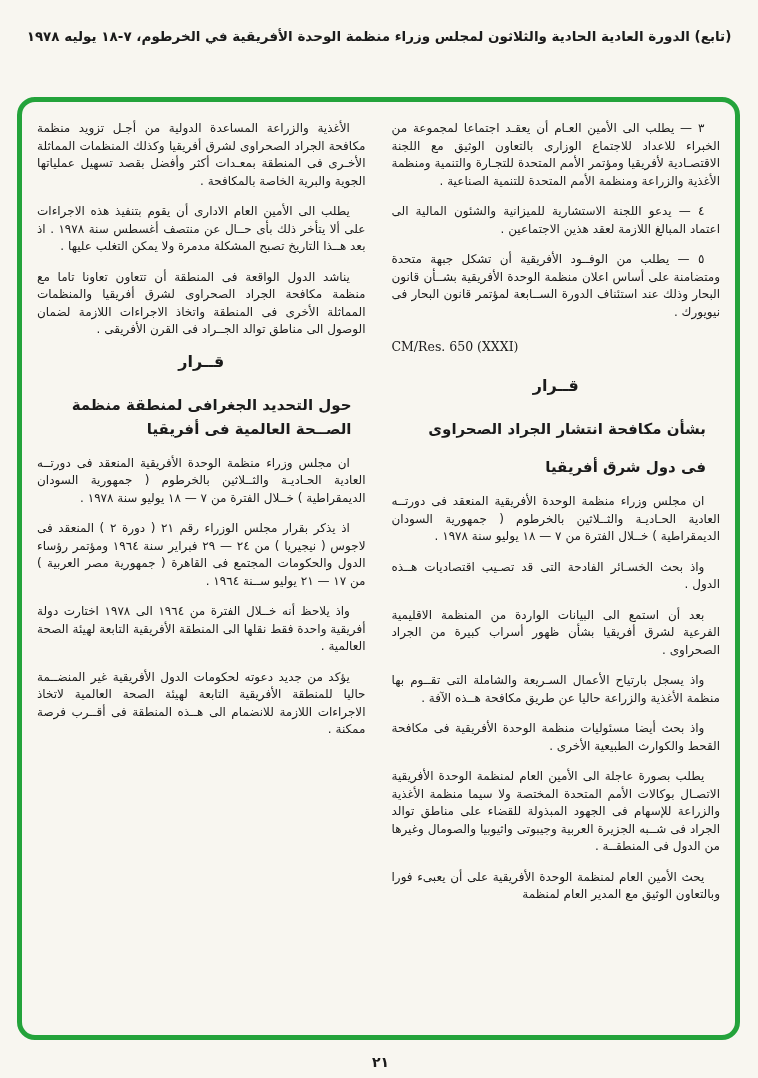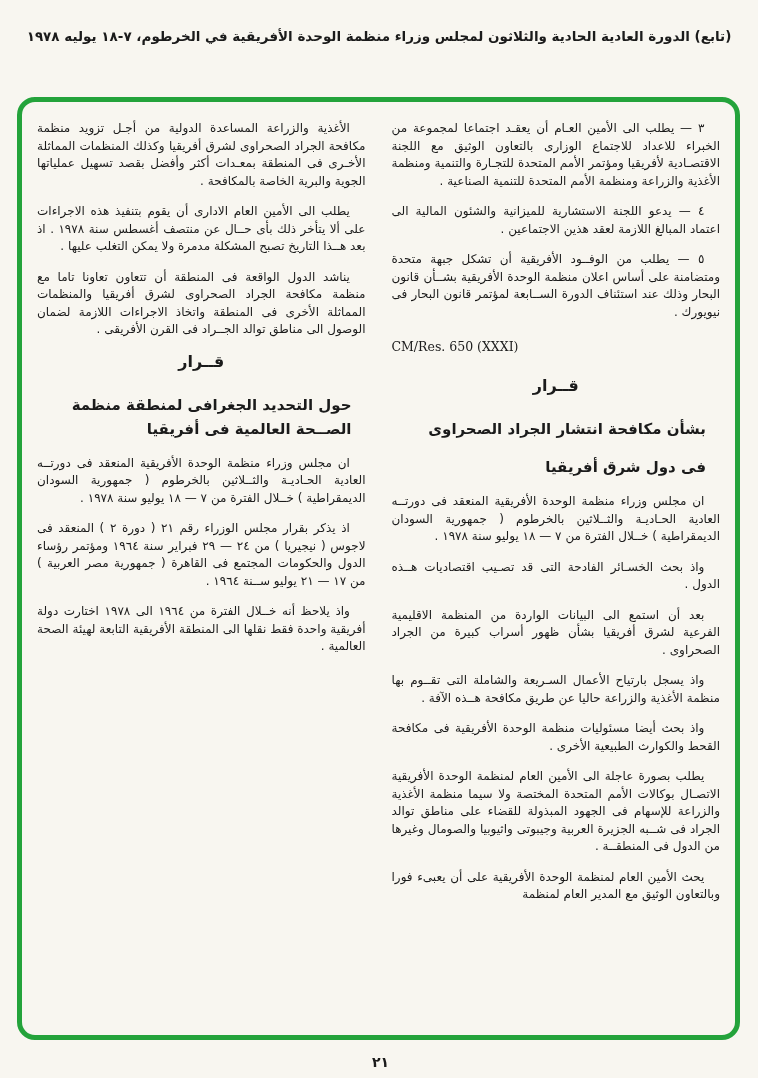--- a/index.html
+++ b/index.html
@@ -63,20 +63,21 @@
 
       <div class="col">
         <p class="para">الأغذية والزراعة المساعدة الدولية من أجـل تزويد منظمة مكافحة الجراد الصحراوى لشرق أفريقيا وكذلك المنظمات المماثلة الأخـرى فى المنطقة بمعـدات أكثر وأفضل بقصد تسهيل عملياتها الجوية والبرية الخاصة بالمكافحة .</p>
         <p class="para">يطلب الى الأمين العام الادارى أن يقوم بتنفيذ هذه الاجراءات على ألا يتأخر ذلك بأى حــال عن منتصف أغسطس سنة ١٩٧٨ . اذ بعد هــذا التاريخ تصبح المشكلة مدمرة ولا يمكن التغلب عليها .</p>
         <p class="para">يناشد الدول الواقعة فى المنطقة أن تتعاون تعاونا تاما مع منظمة مكافحة الجراد الصحراوى لشرق أفريقيا والمنظمات المماثلة الأخرى فى المنطقة واتخاذ الاجراءات اللازمة لضمان الوصول الى مناطق توالد الجــراد فى القرن الأفريقى .</p>
         <div class="h-res">قــرار</div>
         <div class="h-sub">حول التحديد الجغرافى لمنطقة منظمة الصــحة العالمية فى أفريقيا</div>
         <p class="para">ان مجلس وزراء منظمة الوحدة الأفريقية المنعقد فى دورتــه العادية الحـاديـة والثــلاثين بالخرطوم ( جمهورية السودان الديمقراطية ) خــلال الفترة من ٧ — ١٨ يوليو سنة ١٩٧٨ .</p>
         <p class="para">اذ يذكر بقرار مجلس الوزراء رقم ٢١ ( دورة ٢ ) المنعقد فى لاجوس ( نيجيريا ) من ٢٤ — ٢٩ فبراير سنة ١٩٦٤ ومؤتمر رؤساء الدول والحكومات المجتمع فى القاهرة ( جمهورية مصر العربية ) من ١٧ — ٢١ يوليو ســنة ١٩٦٤ .</p>
         <p class="para">واذ يلاحظ أنه خــلال الفترة من ١٩٦٤ الى ١٩٧٨ اختارت دولة أفريقية واحدة فقط نقلها الى المنطقة الأفريقية التابعة لهيئة الصحة العالمية .</p>
+        <p class="para">يؤكد من جديد دعوته لحكومات الدول الأفريقية غير المنضــمة حاليا للمنطقة الأفريقية التابعة لهيئة الصحة العالمية لاتخاذ الاجراءات اللازمة للانضمام الى هــذه المنطقة فى أقــرب فرصة ممكنة .</p>
       </div>
 
     </div>
   </div>
 
   <div class="footer">٢١</div>
 
 </div>
 
 </body></html>

